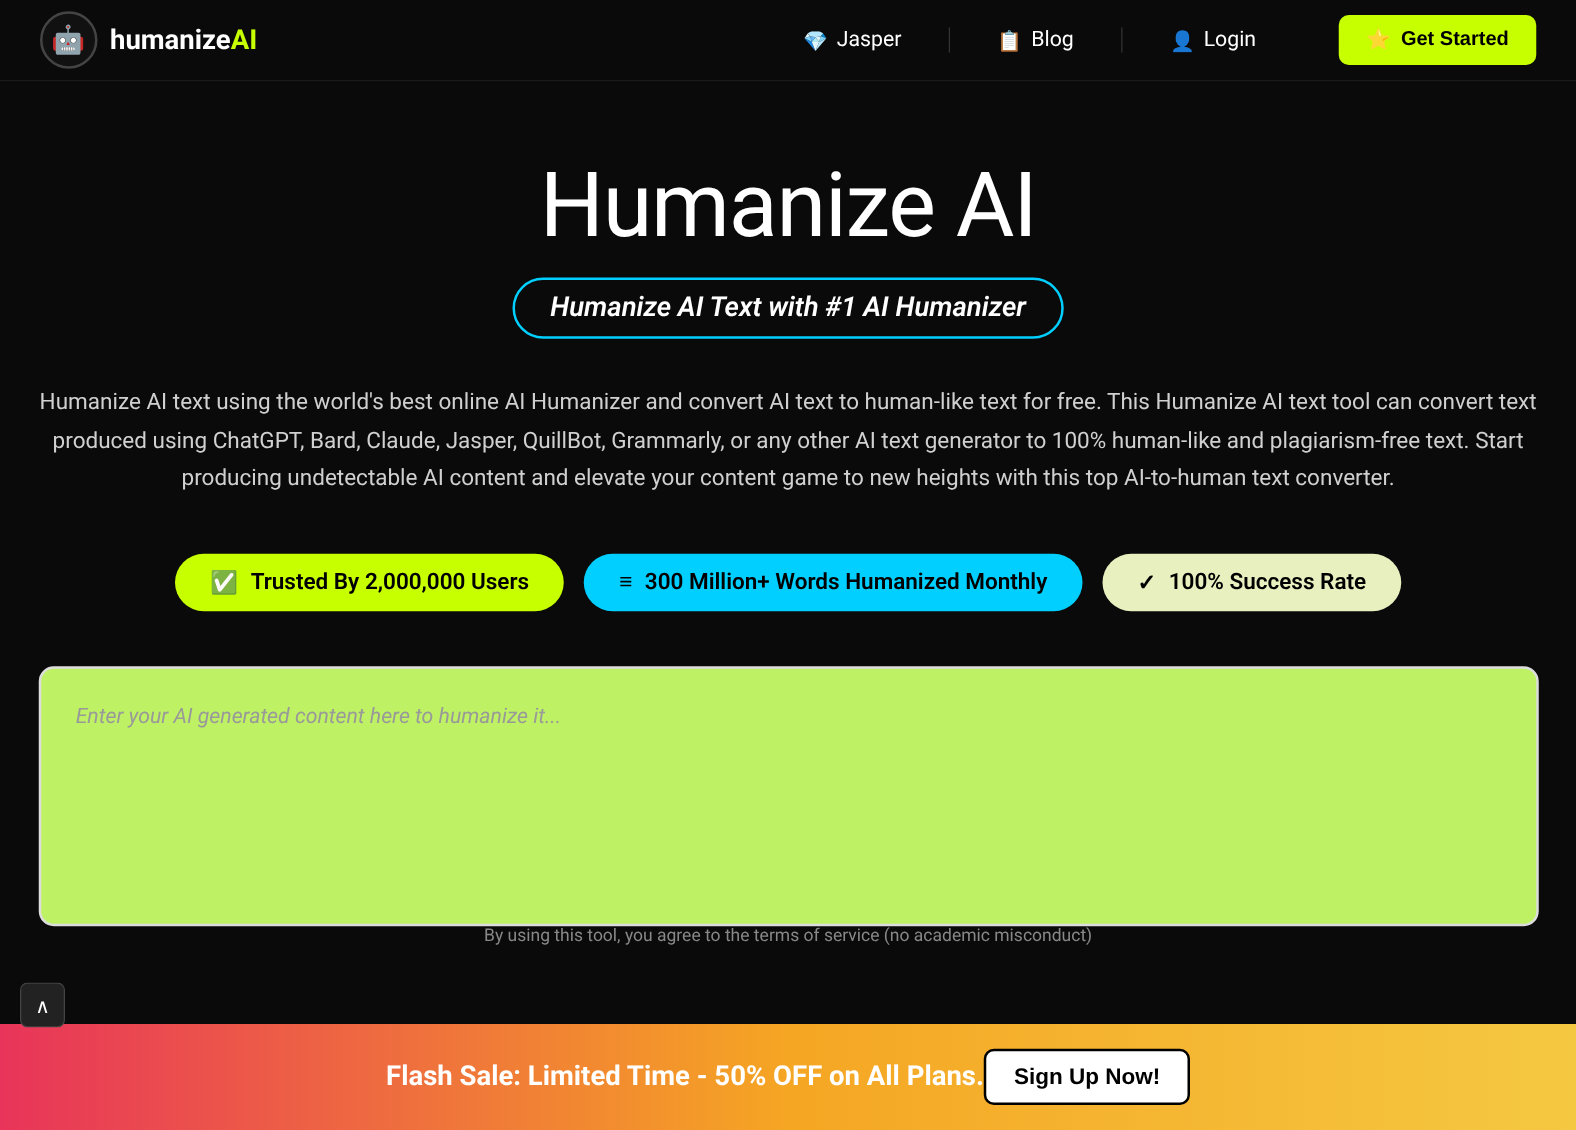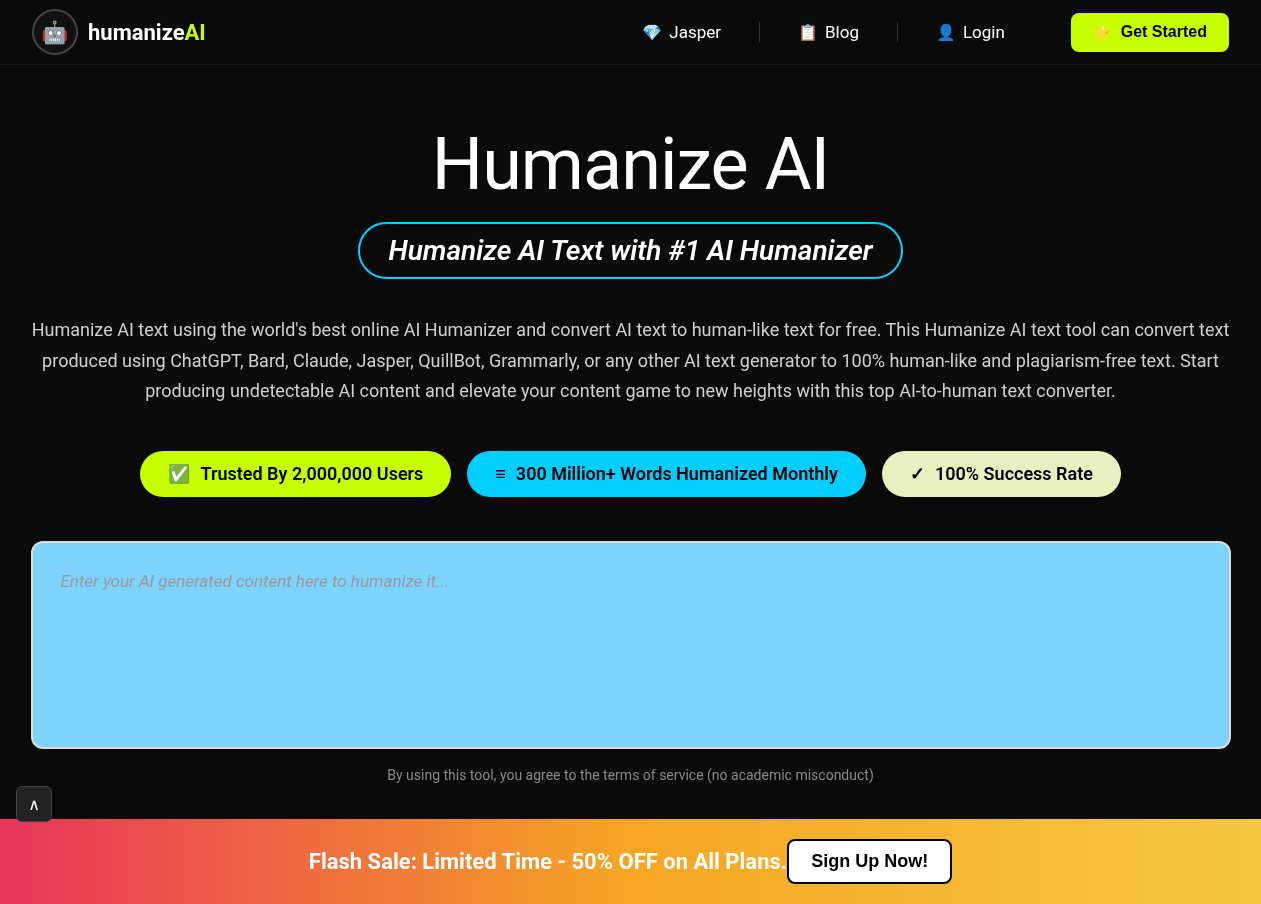--- a/index.html
+++ b/index.html
@@ -102,21 +102,21 @@
       line-height: 1.1;
       margin-bottom: 18px;
       letter-spacing: -1px;
     }
     .subtitle-badge {
       display: inline-block;
       background: transparent;
       border: 2px solid #00cfff;
       border-radius: 30px;
       padding: 10px 28px;
-      font-size: 28px;
+      font-size: 22px;
       font-style: italic;
       font-weight: 600;
       color: #fff;
       margin-bottom: 36px;
     }
     .description {
       max-width: 1220px;
       font-size: 18px;
       line-height: 1.7;
       color: #d0d0d0;
@@ -153,25 +153,24 @@
       color: #000;
     }
     .badge-icon {
       font-size: 18px;
     }
 
     
     .textarea-container {
       width: 100%;
       max-width: 1200px;
-      background: #7dd3fc;
+      background: #bef264;
       border-radius: 12px;
       border: 2px solid #ddd;
       overflow: hidden;
-      margin-bottom: 18px;
     }
     .main-textarea {
       width: 100%;
       min-height: 200px;
       background: transparent;
       border: none;
       outline: none;
       padding: 28px 28px;
       font-size: 17px;
       color: #555;

